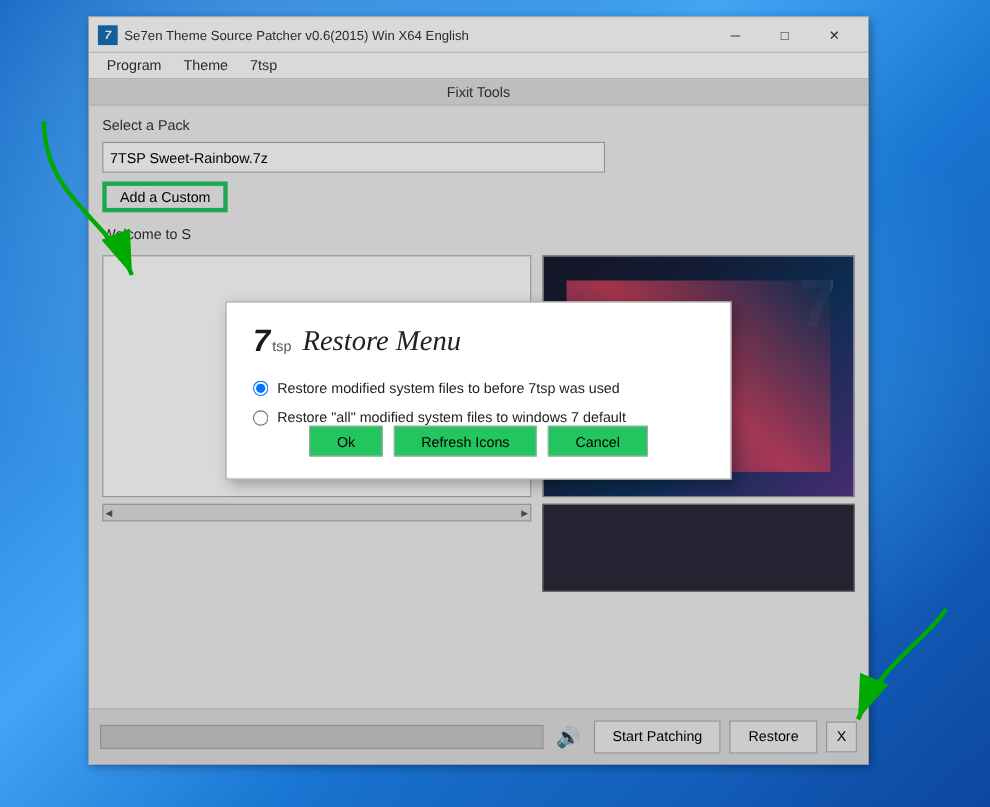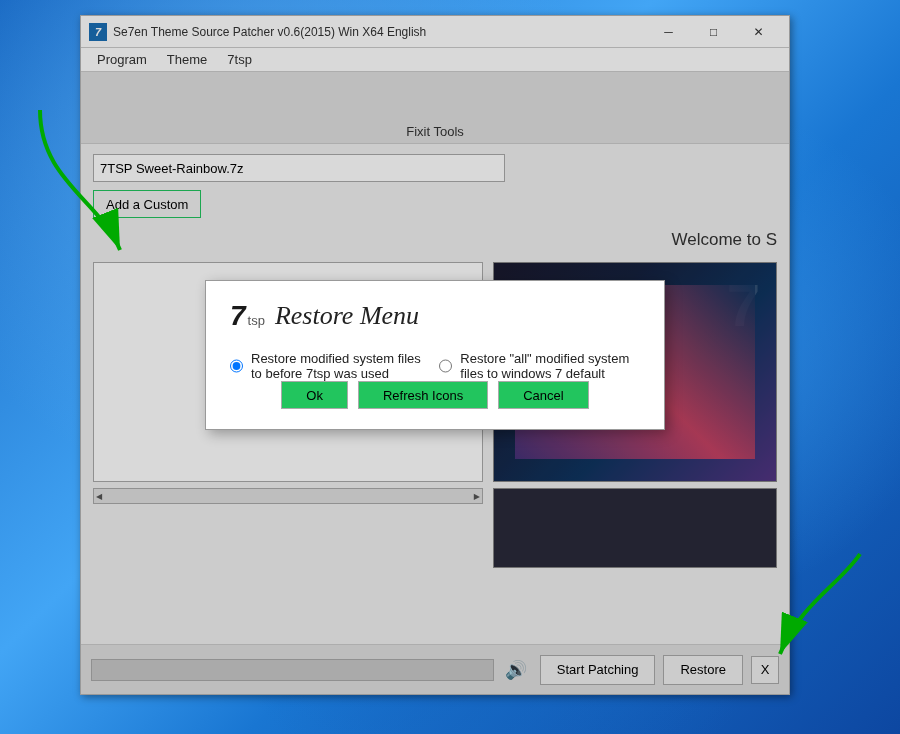--- a/index.html
+++ b/index.html
@@ -139,21 +139,20 @@
       align-items: center;
       justify-content: center;
       padding: 4px 0;
       border-bottom: 1px solid #ccc;
     }
 
     .active-tab {
       font-size: 13px;
       font-weight: 500;
       color: #333;
-      margin-top: 48px;
     }
 
     
     .app-body {
       display: flex;
       flex-direction: column;
       padding: 10px 12px;
       gap: 8px;
       position: relative;
     }
@@ -163,43 +162,42 @@
       color: #333;
     }
 
     .dropdown-row {
       display: flex;
       align-items: center;
       gap: 8px;
     }
 
     .pack-dropdown {
-      width: 412px;
+      width: 457px;
       height: 28px;
       border: 1px solid #aaa;
       background: white;
       font-size: 13px;
       padding: 0 6px;
       appearance: none;
     }
 
     .custom-btn {
       height: 28px;
       padding: 0 12px;
       font-size: 13px;
-      border: 1px solid #22c55e;
+      border: 4px solid #22c55e;
       background: #f0f0f0;
       cursor: pointer;
     }
 
     .welcome-box {
-      font-size: 17px;
+      font-size: 13px;
       color: #333;
       margin-top: 4px;
-      text-align: right;
     }
 
     .content-area {
       display: flex;
       gap: 10px;
       margin-top: 4px;
     }
 
     .left-panel {
       width: 390px;
@@ -383,20 +381,21 @@
     .modal-title-text {
       font-size: 26px;
       font-style: italic;
       color: #222;
       font-weight: 400;
       font-family: Georgia, serif;
     }
 
     .radio-group {
       display: flex;
+      flex-direction: column;
       gap: 12px;
     }
 
     .radio-item {
       display: flex;
       align-items: center;
       gap: 8px;
       font-size: 13px;
       color: #222;
     }
@@ -475,20 +474,21 @@
     <span class="menu-item">Theme</span>
     <span class="menu-item">7tsp</span>
   </div>
 
   <div class="tab-bar">
     <span class="active-tab">Fixit Tools</span>
   </div>
 
   <div class="app-body">
 
+    <span class="section-label">Select a Pack</span>
 
     <div class="dropdown-row">
       <div class="dropdown-wrapper">
         <select class="pack-dropdown">
           <option>7TSP Sweet-Rainbow.7z</option>
         </select>
       </div>
     </div>
 
     <div>

